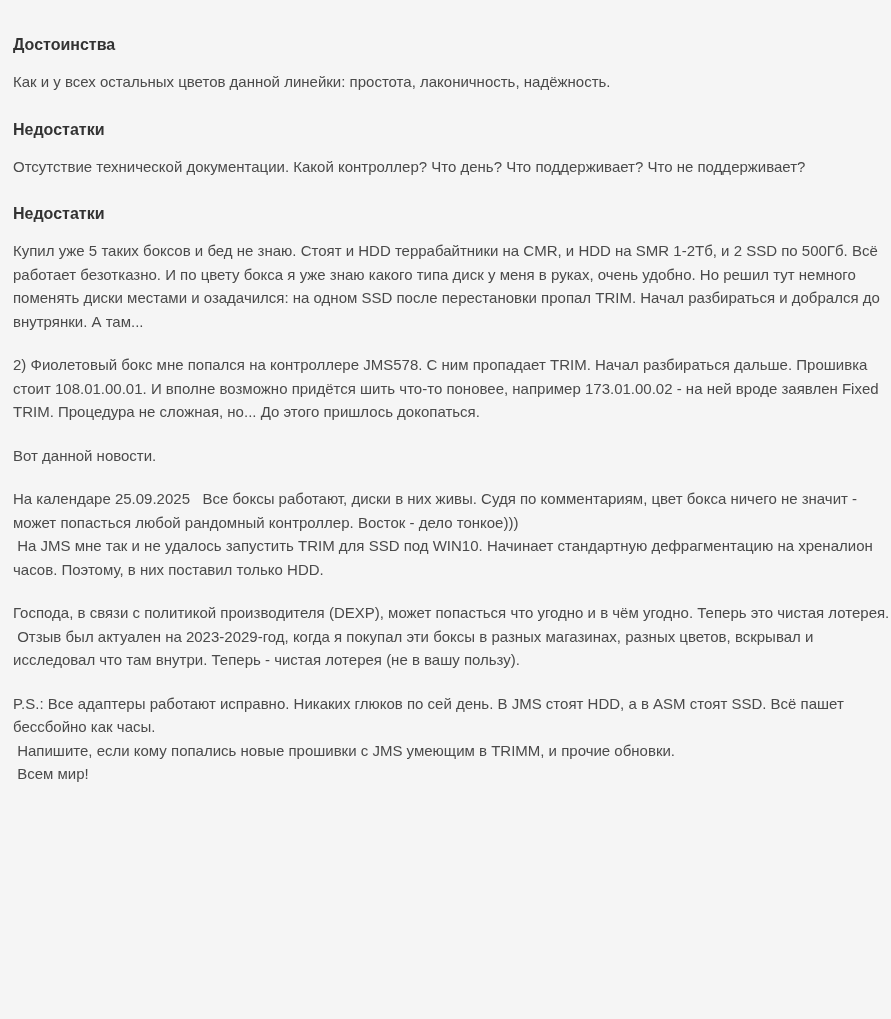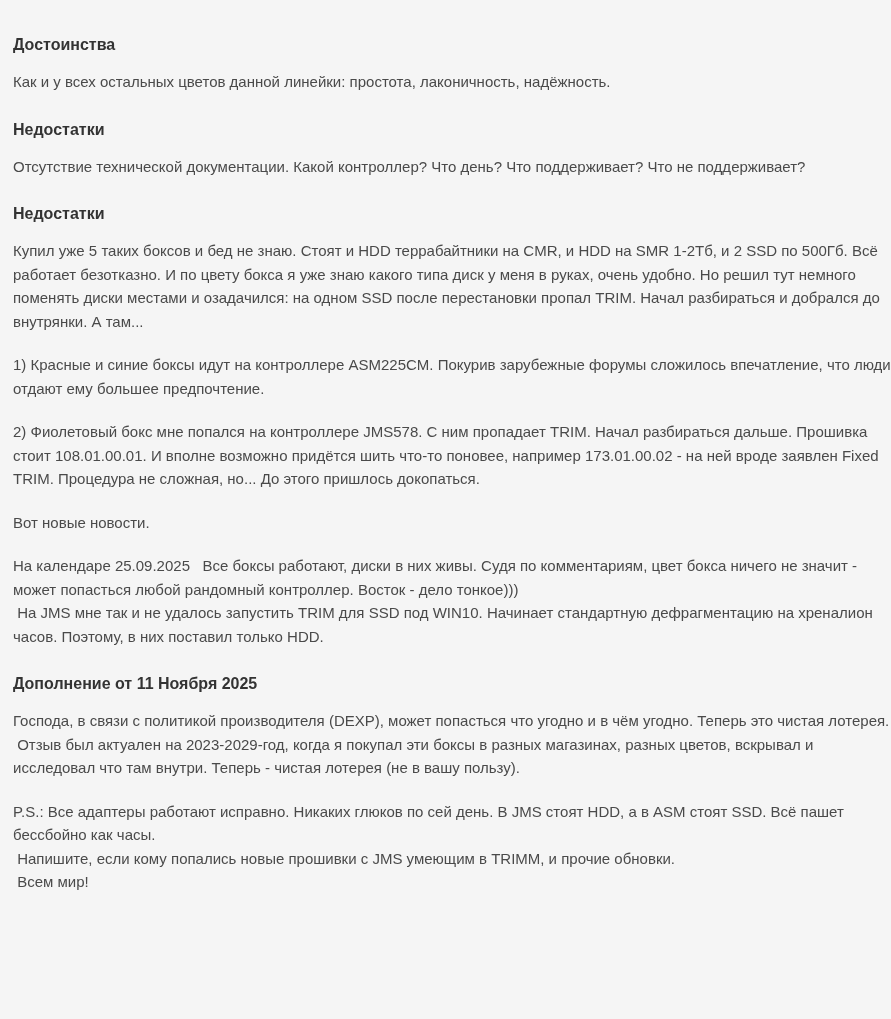--- a/index.html
+++ b/index.html
@@ -36,24 +36,22 @@
 </head>
 <body>
 
 <main class="review-page">
     <h3 class="review-heading">Достоинства</h3>
     <p class="review-paragraph">Как и у всех остальных цветов данной линейки: простота, лаконичность, надёжность.</p>
     <h3 class="review-heading">Недостатки</h3>
     <p class="review-paragraph">Отсутствие технической документации. Какой контроллер? Что день? Что поддерживает? Что не поддерживает?</p>
     <h3 class="review-heading">Недостатки</h3>
     <p class="review-paragraph">Купил уже 5 таких боксов и бед не знаю. Стоят и HDD террабайтники на CMR, и HDD на SMR 1-2Тб, и 2 SSD по 500Гб. Всё работает безотказно. И по цвету бокса я уже знаю какого типа диск у меня в руках, очень удобно. Но решил тут немного поменять диски местами и озадачился: на одном SSD после перестановки пропал TRIM. Начал разбираться и добрался до внутрянки. А там...</p>
-    <p class="review-paragraph">1) Красные и синие боксы идут на контроллере ASM225CM. Покурив зарубежные форумы сложилось впечатление, что люди отдают ему большее предпочтение.</p>
     <p class="review-paragraph">2) Фиолетовый бокс мне попался на контроллере JMS578. С ним пропадает TRIM. Начал разбираться дальше. Прошивка стоит 108.01.00.01. И вполне возможно придётся шить что-то поновее, например 173.01.00.02 - на ней вроде заявлен Fixed TRIM. Процедура не сложная, но... До этого пришлось докопаться.</p>
-    <p class="review-paragraph">Вот новые новости.</p>
+    <p class="review-paragraph">Вот данной новости.</p>
     <p class="review-paragraph">На календаре 25.09.2025   Все боксы работают, диски в них живы. Судя по комментариям, цвет бокса ничего не значит - может попасться любой рандомный контроллер. Восток - дело тонкое)))
  На JMS мне так и не удалось запустить TRIM для SSD под WIN10. Начинает стандартную дефрагментацию на хреналион часов. Поэтому, в них поставил только HDD.</p>
-    <h3 class="review-heading">Дополнение от 11 Ноября 2025</h3>
     <p class="review-paragraph">Господа, в связи с политикой производителя (DEXP), может попасться что угодно и в чём угодно. Теперь это чистая лотерея.
  Отзыв был актуален на 2023-2029-год, когда я покупал эти боксы в разных магазинах, разных цветов, вскрывал и исследовал что там внутри. Теперь - чистая лотерея (не в вашу пользу).</p>
     <p class="review-paragraph">P.S.: Все адаптеры работают исправно. Никаких глюков по сей день. В JMS стоят HDD, а в ASM стоят SSD. Всё пашет бессбойно как часы.
  Напишите, если кому попались новые прошивки с JMS умеющим в TRIMM, и прочие обновки.
  Всем мир!</p>
   </main>
 
 </body></html>

